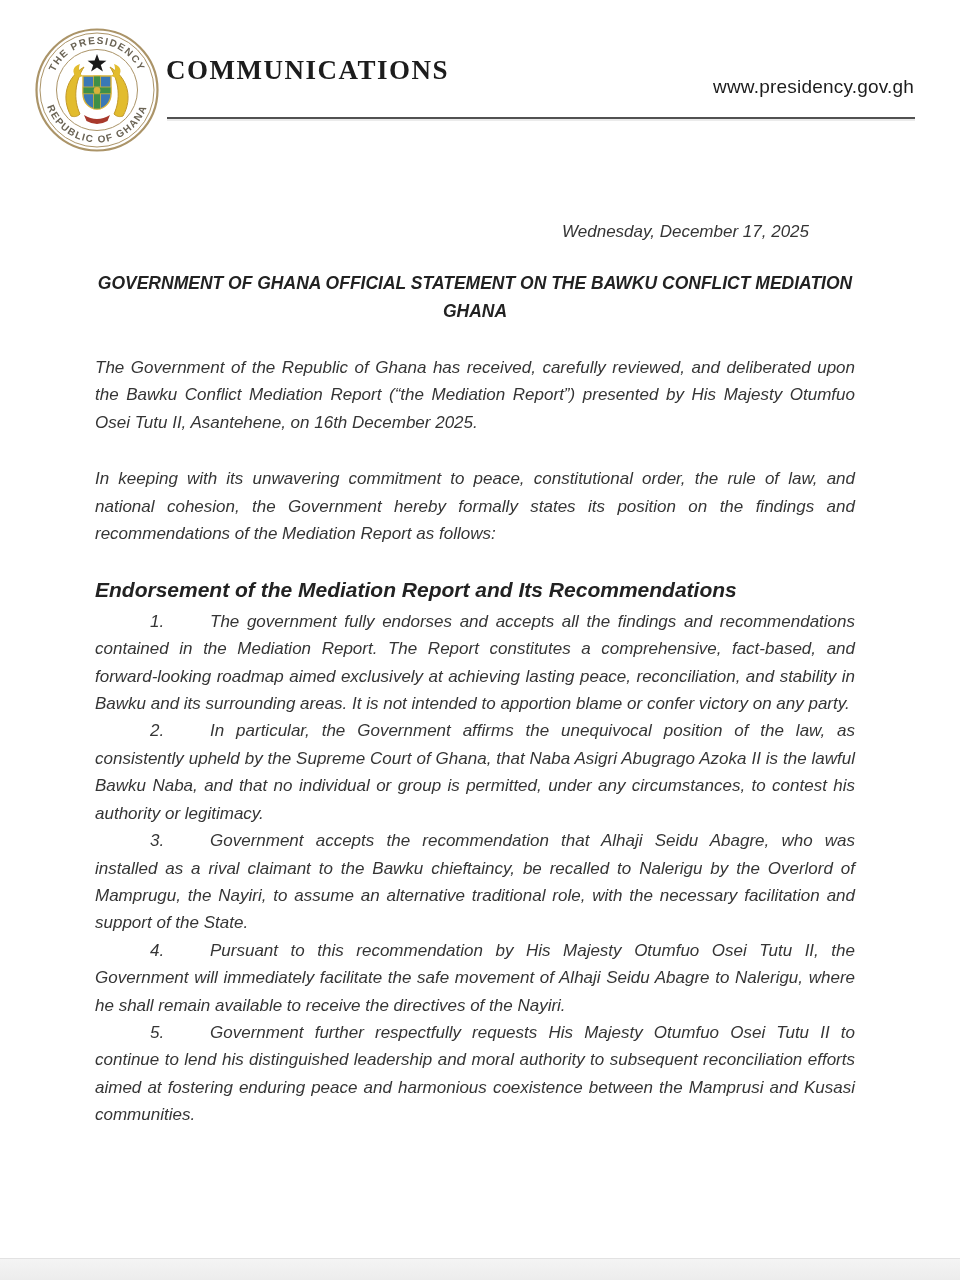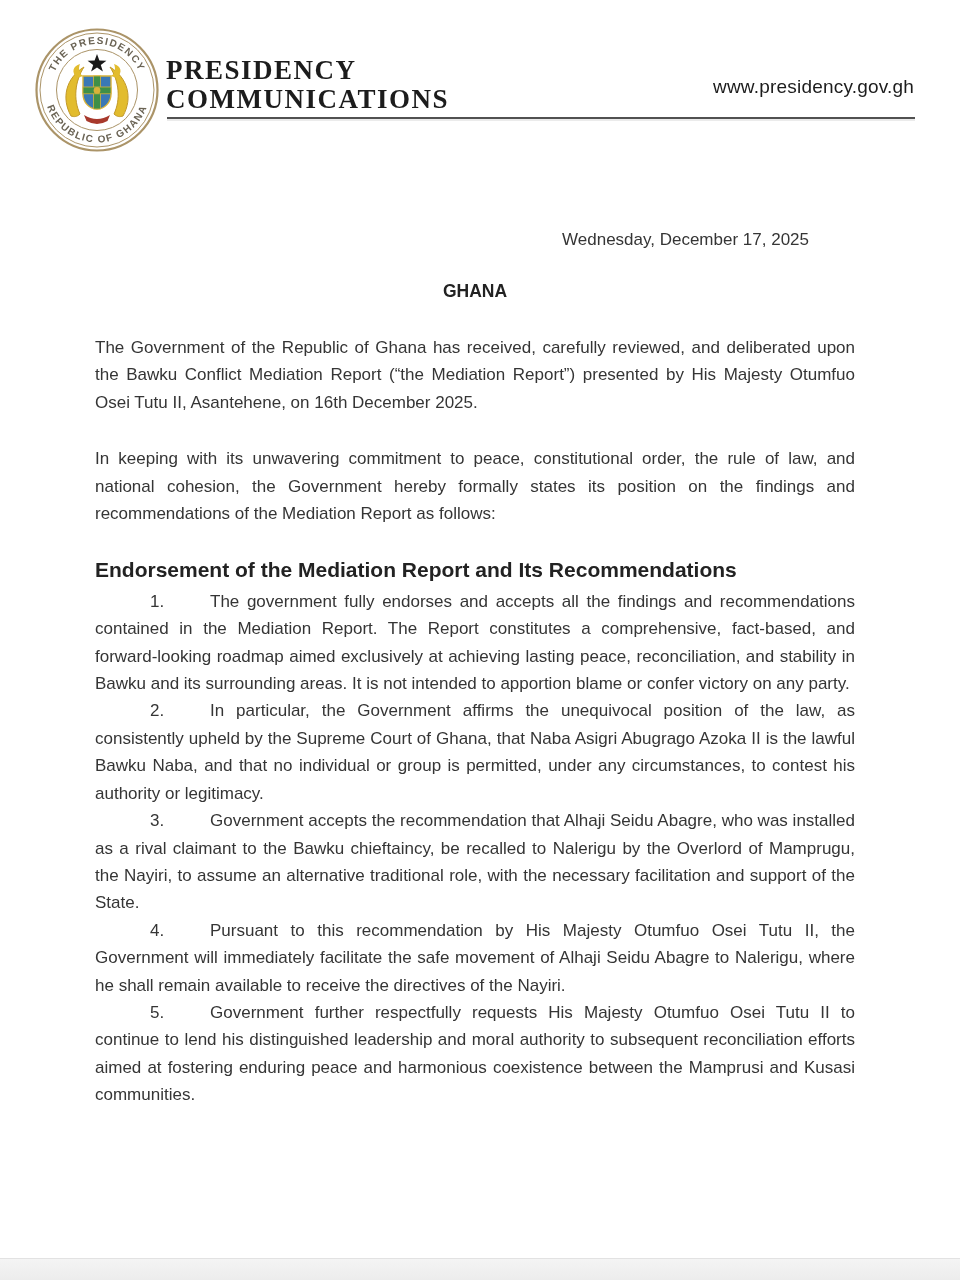--- a/index.html
+++ b/index.html
@@ -48,24 +48,25 @@
     top: 117px;
     height: 2px;
     background: var(--rule_gray, #515151);
     box-shadow: 0 2px 0 rgba(0,0,0,0.08);
   }
 
   
   .doc {
     position: absolute;
     left: 95px;
-    top: 226px;
+    top: 218px;
     width: 760px;
     font-size: 17px;
     line-height: 27.4px;
+    font-style: italic;
   }
   .date {
     margin: 0 0 24px 0;
     text-align: right;
     padding-right: 46px;
     line-height: 27px;
   }
   .title {
     margin: 0;
     font-size: 17.5px;
@@ -140,33 +141,33 @@
       <path d="M50,50 h28 v18 a14,15 0 0 1 -28,0 Z" fill="var(--shield_blue, #3a78b5)" stroke="var(--shield_gold, #d8b23a)" stroke-width="1.4"></path>
       <rect x="60.6" y="50" width="6.8" height="33" fill="var(--shield_green, #3f8f48)" stroke="var(--shield_gold, #d8b23a)" stroke-width="0.8"></rect>
       <rect x="50" y="61" width="28" height="6.8" fill="var(--shield_green, #3f8f48)" stroke="var(--shield_gold, #d8b23a)" stroke-width="0.8"></rect>
       <circle cx="64" cy="64.4" r="3.4" fill="var(--shield_gold, #d8b23a)"></circle>
 
       <path d="M51,89 q13,8 26,0 l-2.5,6 q-10.5,6 -21,0 Z" fill="var(--ribbon_red, #a8392c)"></path>
     </g>
   </svg>
 
   <div class="org">
-    <div>PRESIDENCY</div>
     <div>COMMUNICATIONS</div>
   </div>
 
   <div class="website">www.presidency.gov.gh</div>
 
   <div class="rule"></div>
 
   <div class="doc">
 
     <p class="date">Wednesday, December 17, 2025</p>
 
     <h1 class="title">
+      <span>GOVERNMENT OF GHANA OFFICIAL STATEMENT ON THE BAWKU CONFLICT MEDIATION</span>
       <span>GHANA</span>
     </h1>
 
     <p class="para">The Government of the Republic of Ghana has received, carefully reviewed, and deliberated upon the Bawku Conflict Mediation Report (“the Mediation Report”) presented by His Majesty Otumfuo Osei Tutu II, Asantehene, on 16th December 2025.</p>
     <p class="para">In keeping with its unwavering commitment to peace, constitutional order, the rule of law, and national cohesion, the Government hereby formally states its position on the findings and recommendations of the Mediation Report as follows:</p>
 
     <h2 class="heading">Endorsement of the Mediation Report and Its Recommendations</h2>
 
     <div class="items">
       <p class="item"><span class="num">1.</span><span>The government fully endorses and accepts all the findings and recommendations contained in the Mediation Report. The Report constitutes a comprehensive, fact-based, and forward-looking roadmap aimed exclusively at achieving lasting peace, reconciliation, and stability in Bawku and its surrounding areas. It is not intended to apportion blame or confer victory on any party.</span></p>

